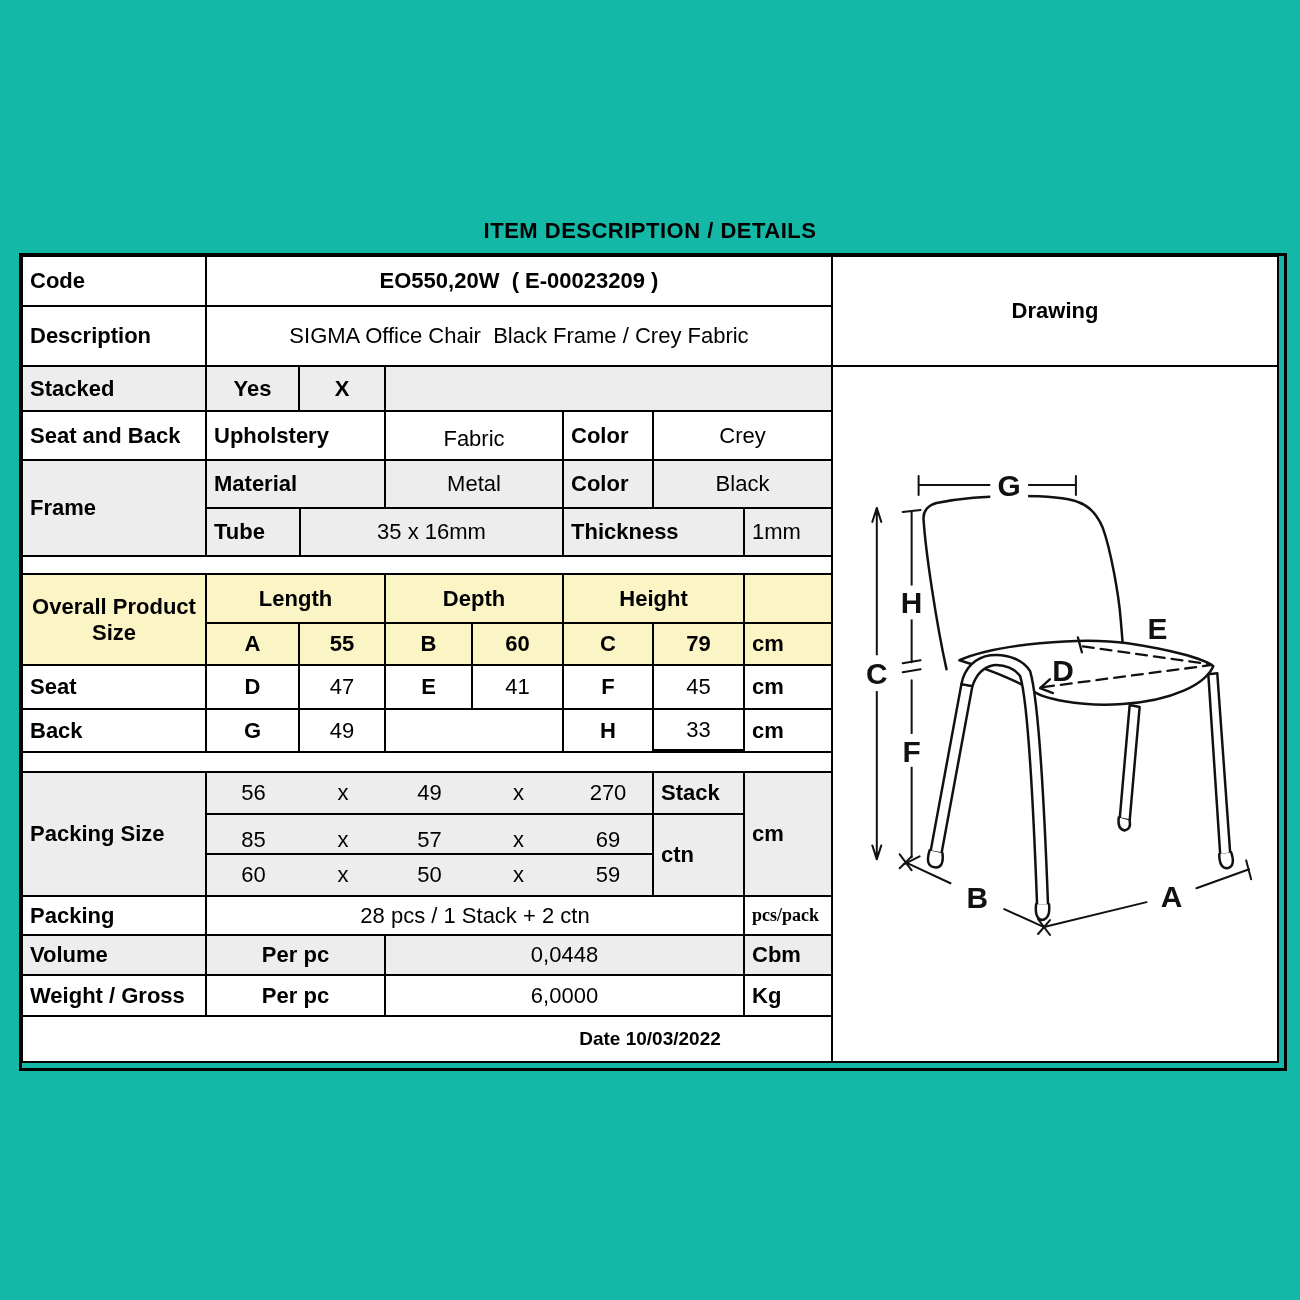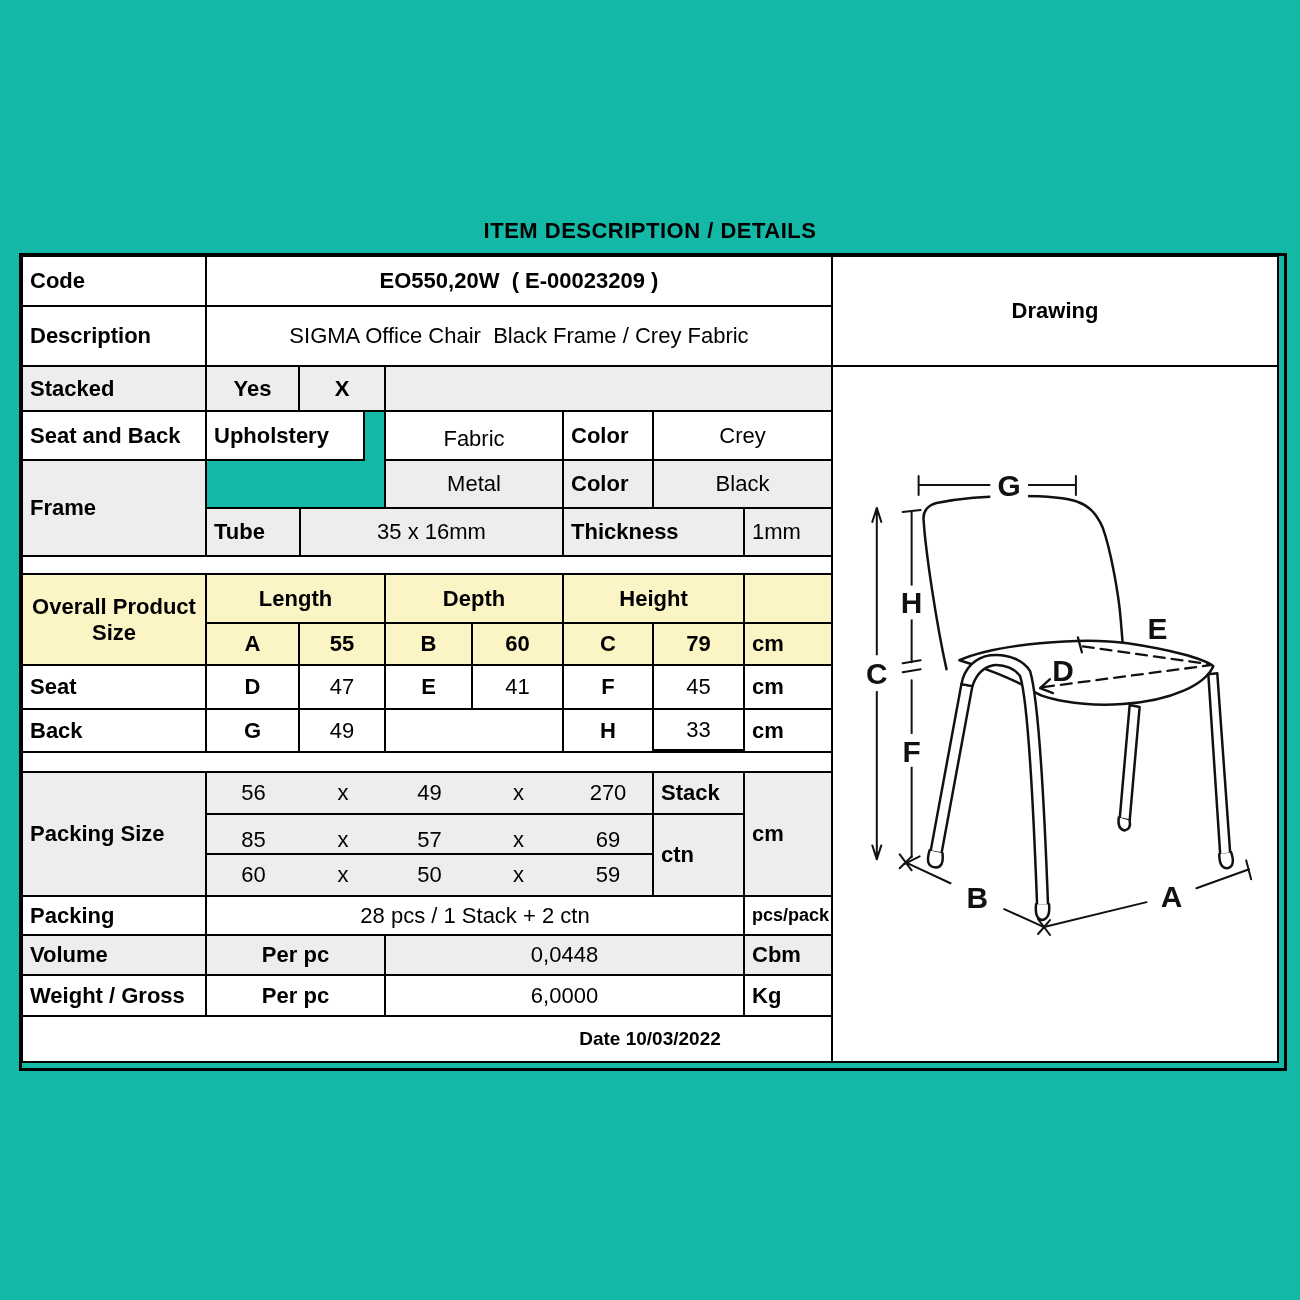--- a/index.html
+++ b/index.html
@@ -8,21 +8,21 @@
   #title{position:absolute;left:21px;top:218px;width:1258px;text-align:center;
          font-size:22px;font-weight:bold;letter-spacing:.5px;}
   #tbl{position:absolute;left:21px;top:255px;width:1258px;height:808px;}
   .c{position:absolute;box-sizing:border-box;border:2px solid #000;background:#fff;
      display:flex;align-items:center;justify-content:center;font-size:22px;
      white-space:pre-wrap;overflow:hidden;line-height:1.15;}
   .b{font-weight:bold;}
   .l{justify-content:flex-start;padding-left:7px;text-align:left;}
   .gy{background:#ededed;}
   .yl{background:#fbf4c5;}
-  .sm{font-size:18px;}
+  .sm{font-size:18px;font-family:Liberation Serif, serif;}
   .dt{font-size:19px;}
   .grid{border:2px solid #000;box-sizing:border-box;position:absolute;background:#ededed;
         display:grid;grid-template-columns:93px 86px 87px 91px 88px;align-items:center;}
   .grid span{text-align:center;font-size:22px;}
   #frame{position:absolute;left:-2px;top:-2px;width:1262px;height:812px;
          border:3px solid #000;pointer-events:none;}
   svg text{font-family:"Liberation Sans","DejaVu Sans",sans-serif;font-weight:bold;font-size:30px;}
 </style>
 </head>
 <body>
@@ -36,26 +36,27 @@
     <div class="c b" style="left:184px;top:0;width:628px;height:52px">EO550,20W  ( E-00023209 )</div>
     <div class="c b l" style="left:0;top:50px;width:186px;height:62px">Description</div>
     <div class="c b l gy" style="left:0;top:110px;width:186px;height:47px">Stacked</div>
 
     <div class="c" style="left:184px;top:50px;width:628px;height:62px">SIGMA Office Chair  Black Frame / Crey Fabric</div>
     <div class="c b gy" style="left:184px;top:110px;width:95px;height:47px">Yes</div>
     <div class="c b gy" style="left:277px;top:110px;width:88px;height:47px">X</div>
     <div class="c gy" style="left:363px;top:110px;width:449px;height:47px"></div>
 
     <div class="c b l" style="left:0;top:155px;width:186px;height:51px">Seat and Back</div>
-    <div class="c b l" style="left:184px;top:155px;width:160px;height:51px">Upholstery</div>
+    <div class="c b l" style="left:184px;top:155px;width:181px;height:51px">Upholstery</div>
     <div class="c" style="left:363px;top:155px;width:180px;height:58px">Fabric</div>
     <div class="c b l" style="left:541px;top:155px;width:92px;height:51px">Color</div>
     <div class="c" style="left:631px;top:155px;width:181px;height:51px">Crey</div>
 
     <div class="c b l gy" style="left:0;top:204px;width:186px;height:98px">Frame</div>
+    <div class="c b l gy" style="left:184px;top:204px;width:181px;height:50px">Material</div>
     <div class="c gy" style="left:363px;top:204px;width:180px;height:50px">Metal</div>
     <div class="c b l gy" style="left:541px;top:204px;width:92px;height:50px">Color</div>
     <div class="c gy" style="left:631px;top:204px;width:181px;height:50px">Black</div>
     <div class="c b l gy" style="left:184px;top:252px;width:96px;height:50px">Tube</div>
     <div class="c gy" style="left:278px;top:252px;width:265px;height:50px">35 x 16mm</div>
     <div class="c b l gy" style="left:541px;top:252px;width:183px;height:50px">Thickness</div>
     <div class="c l gy" style="left:722px;top:252px;width:90px;height:50px">1mm</div>
 
     <div class="c" style="left:0;top:300px;width:812px;height:20px"></div>
 

